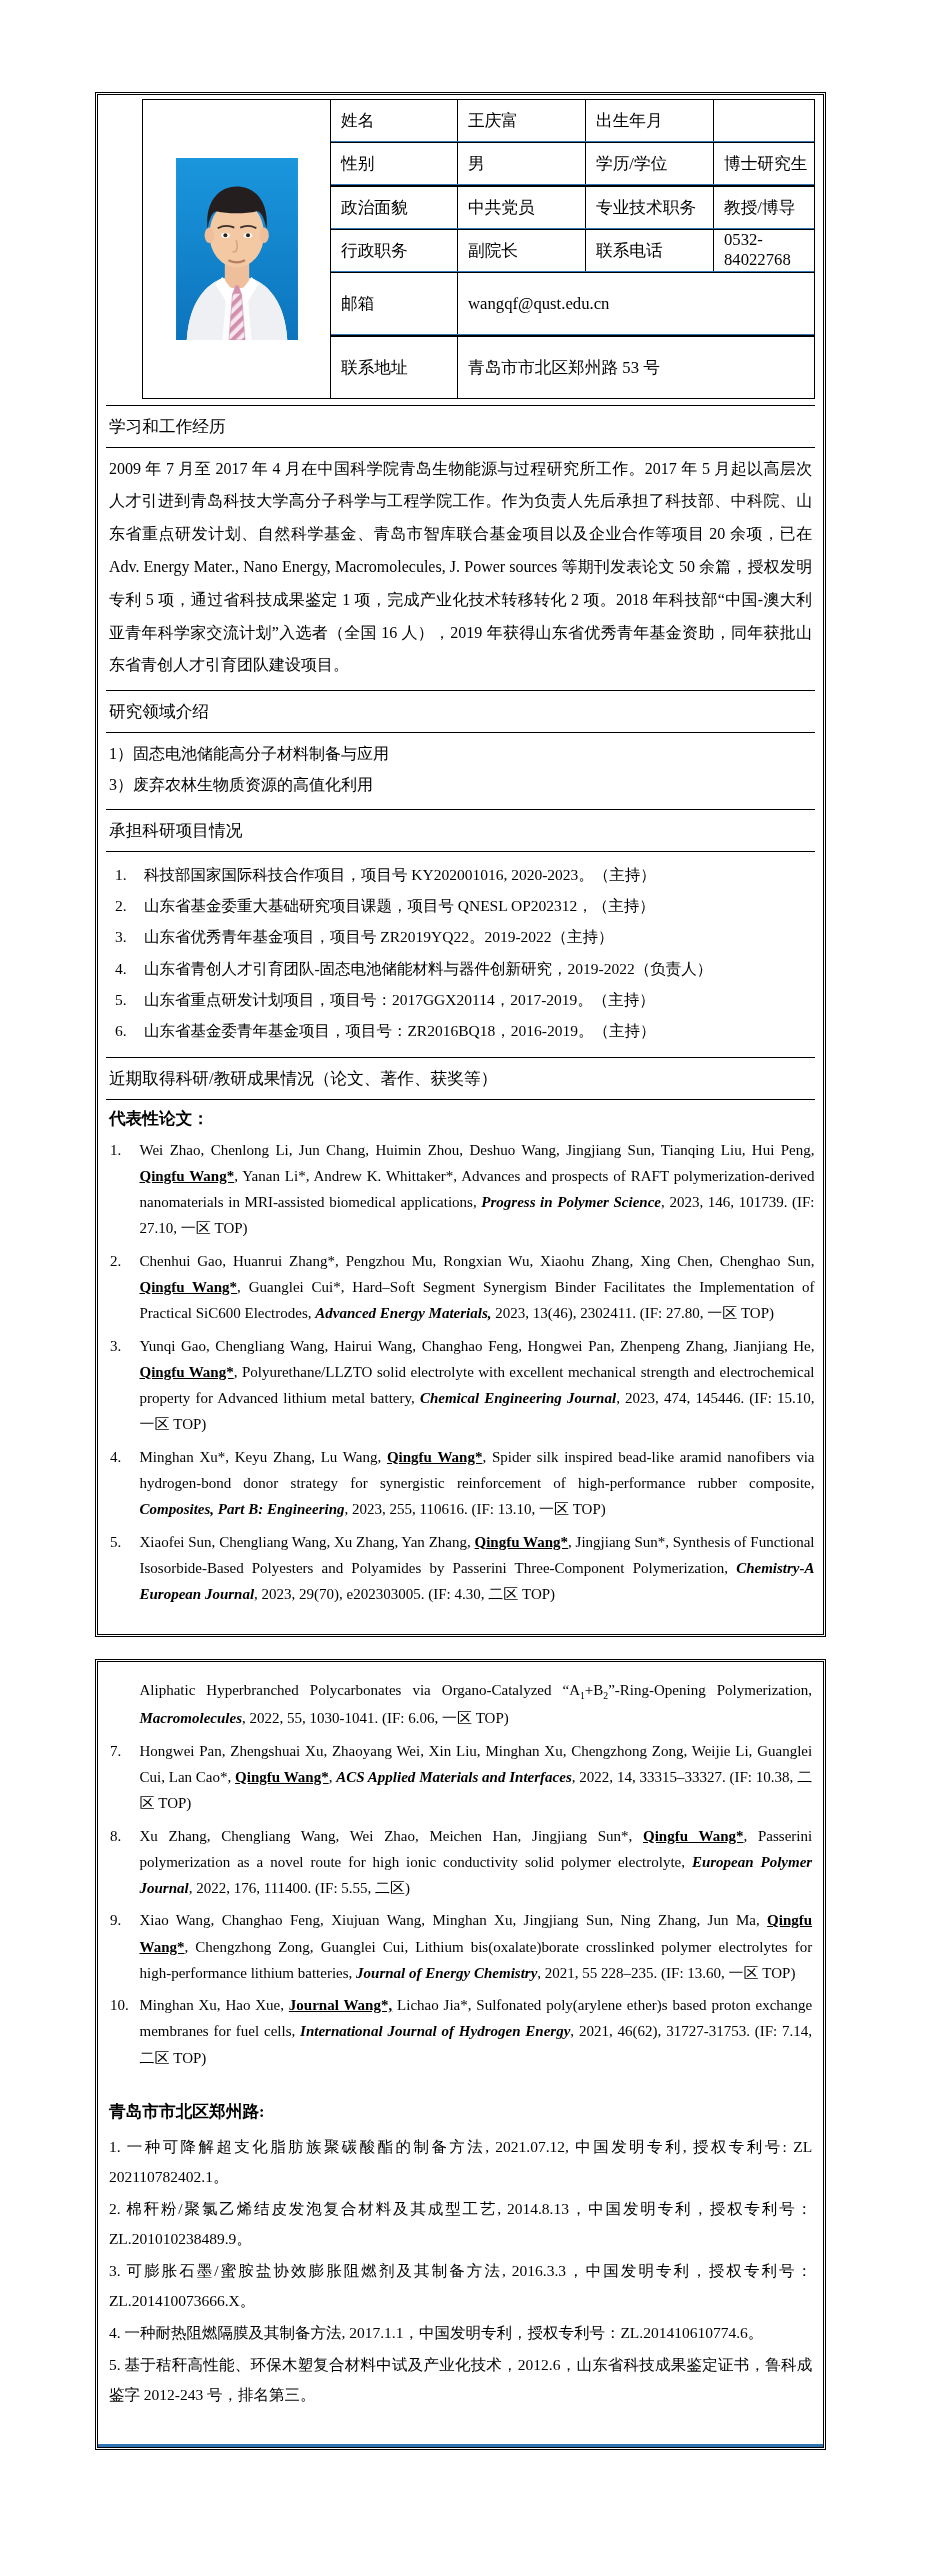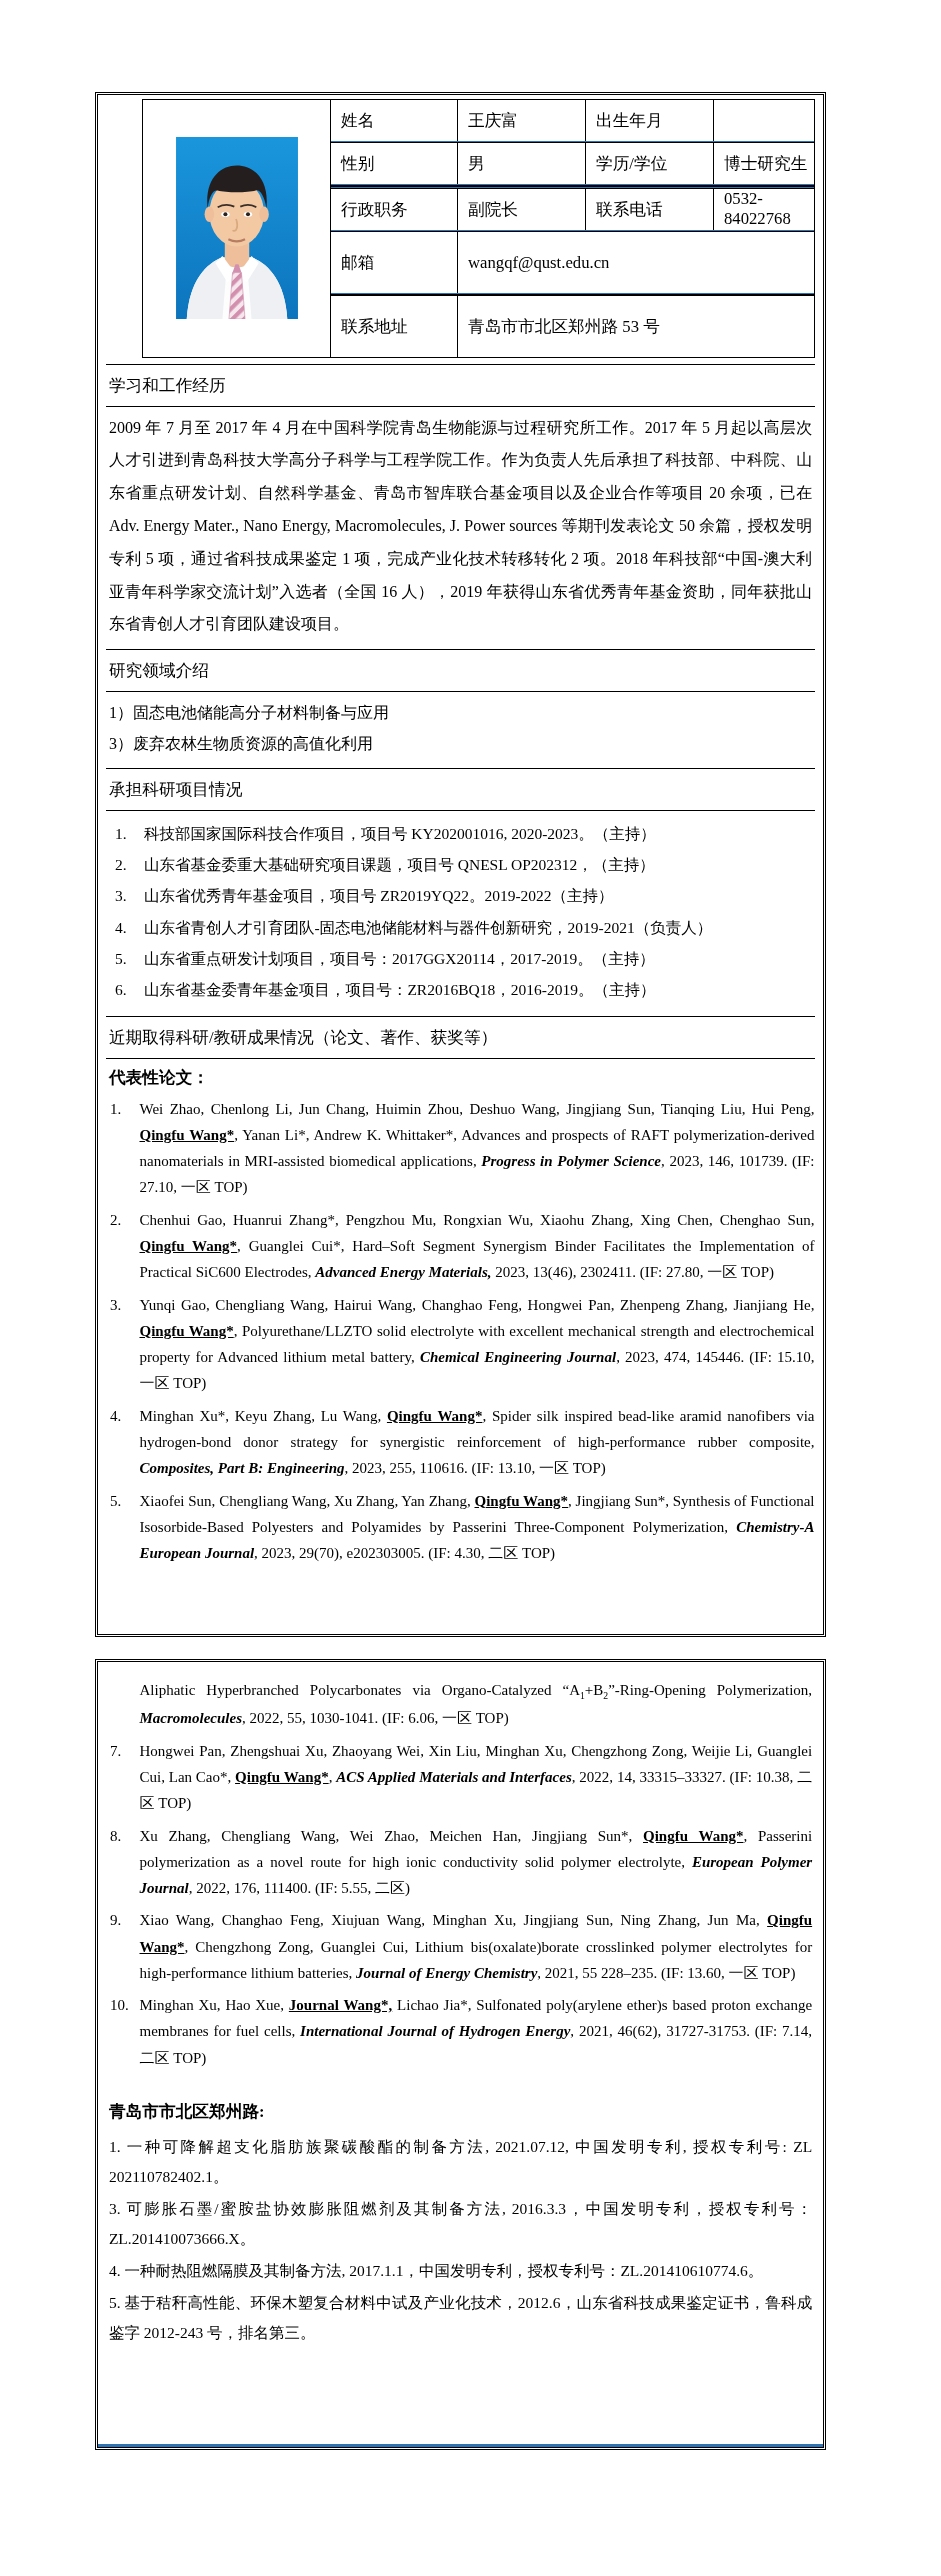--- a/index.html
+++ b/index.html
@@ -110,20 +110,26 @@
             <div class="c w-flex"></div>
           </div>
           <div class="hsep"></div>
           <div class="irow">
             <div class="c w-label">性别</div>
             <div class="c w-value">男</div>
             <div class="c w-value">学历/学位</div>
             <div class="c w-flex">博士研究生</div>
           </div>
           <div class="hsep"></div>
+          <div class="irow">
+            <div class="c w-label">政治面貌</div>
+            <div class="c w-value">中共党员</div>
+            <div class="c w-value">专业技术职务</div>
+            <div class="c w-flex">教授/博导</div>
+          </div>
           <div class="hsep"></div>
           <div class="irow">
             <div class="c w-label">行政职务</div>
             <div class="c w-value">副院长</div>
             <div class="c w-value">联系电话</div>
             <div class="c w-flex">0532-84022768</div>
           </div>
           <div class="hsep"></div>
           <div class="irow tall">
             <div class="c w-label">邮箱</div>
@@ -151,21 +157,21 @@
             </div>
         </div>
       </div>
 
       <div class="section">
         <div class="sec-head">承担科研项目情况</div>
         <div class="sec-body" id="projects-list">
             <div class="proj"><span class="num">1.</span><span>科技部国家国际科技合作项目，项目号 KY202001016, 2020-2023。（主持）</span></div>
             <div class="proj"><span class="num">2.</span><span>山东省基金委重大基础研究项目课题，项目号 QNESL OP202312，（主持）</span></div>
             <div class="proj"><span class="num">3.</span><span>山东省优秀青年基金项目，项目号 ZR2019YQ22。2019-2022（主持）</span></div>
-            <div class="proj"><span class="num">4.</span><span>山东省青创人才引育团队-固态电池储能材料与器件创新研究，2019-2021（负责人）</span></div>
+            <div class="proj"><span class="num">4.</span><span>山东省青创人才引育团队-固态电池储能材料与器件创新研究，2019-2022（负责人）</span></div>
             <div class="proj"><span class="num">5.</span><span>山东省重点研发计划项目，项目号：2017GGX20114，2017-2019。（主持）</span></div>
             <div class="proj"><span class="num">6.</span><span>山东省基金委青年基金项目，项目号：ZR2016BQ18，2016-2019。（主持）</span></div>
           </div>
       </div>
 
       <div class="section">
         <div class="sec-head">近期取得科研/教研成果情况（论文、著作、获奖等）</div>
         <div class="papers-head">代表性论文：</div>
         <div id="papers-1">
             <div class="paper"><span class="num">1.</span><span>Wei Zhao, Chenlong Li, Jun Chang, Huimin Zhou, Deshuo Wang, Jingjiang Sun, Tianqing Liu, Hui Peng, <b><u>Qingfu Wang*</u></b>, Yanan Li*, Andrew K. Whittaker*, Advances and prospects of RAFT polymerization-derived nanomaterials in MRI-assisted biomedical applications, <b><i>Progress in Polymer Science</i></b>, 2023, 146, 101739. (IF: 27.10, 一区 TOP)</span></div>
@@ -184,20 +190,21 @@
       <div id="papers-2" class="papers-cont">
           <div class="paper"><span>Aliphatic Hyperbranched Polycarbonates via Organo-Catalyzed “A<sub>1</sub>+B<sub>2</sub>”-Ring-Opening Polymerization, <b><i>Macromolecules</i></b>, 2022, 55, 1030-1041. (IF: 6.06, 一区 TOP)</span></div>
           <div class="paper"><span class="num">7.</span><span>Hongwei Pan, Zhengshuai Xu, Zhaoyang Wei, Xin Liu, Minghan Xu, Chengzhong Zong, Weijie Li, Guanglei Cui, Lan Cao*, <b><u>Qingfu Wang*</u></b>, <b><i>ACS Applied Materials and Interfaces</i></b>, 2022, 14, 33315–33327. (IF: 10.38, 二区 TOP)</span></div>
           <div class="paper"><span class="num">8.</span><span>Xu Zhang, Chengliang Wang, Wei Zhao, Meichen Han, Jingjiang Sun*, <b><u>Qingfu Wang*</u></b>, Passerini polymerization as a novel route for high ionic conductivity solid polymer electrolyte, <b><i>European Polymer Journal</i></b>, 2022, 176, 111400. (IF: 5.55, 二区)</span></div>
           <div class="paper"><span class="num">9.</span><span>Xiao Wang, Changhao Feng, Xiujuan Wang, Minghan Xu, Jingjiang Sun, Ning Zhang, Jun Ma, <b><u>Qingfu Wang*</u></b>, Chengzhong Zong, Guanglei Cui, Lithium bis(oxalate)borate crosslinked polymer electrolytes for high-performance lithium batteries, <b><i>Journal of Energy Chemistry</i></b>, 2021, 55 228–235. (IF: 13.60, 一区 TOP)</span></div>
           <div class="paper"><span class="num">10.</span><span>Minghan Xu, Hao Xue, <b><u>Journal Wang*,</u></b> Lichao Jia*, Sulfonated poly(arylene ether)s based proton exchange membranes for fuel cells, <b><i>International Journal of Hydrogen Energy</i></b>, 2021, 46(62), 31727-31753. (IF: 7.14, 二区 TOP)</span></div>
         </div>
       <div class="patents-head">青岛市市北区郑州路:</div>
       <div id="patents">
           <div class="pat">1. 一种可降解超支化脂肪族聚碳酸酯的制备方法, 2021.07.12, 中国发明专利, 授权专利号: ZL 202110782402.1。</div>
+          <div class="pat">2. 棉秆粉/聚氯乙烯结皮发泡复合材料及其成型工艺, 2014.8.13，中国发明专利，授权专利号：ZL.201010238489.9。</div>
           <div class="pat">3. 可膨胀石墨/蜜胺盐协效膨胀阻燃剂及其制备方法, 2016.3.3，中国发明专利，授权专利号：ZL.201410073666.X。</div>
           <div class="pat">4. 一种耐热阻燃隔膜及其制备方法, 2017.1.1，中国发明专利，授权专利号：ZL.201410610774.6。</div>
           <div class="pat">5. 基于秸秆高性能、环保木塑复合材料中试及产业化技术，2012.6，山东省科技成果鉴定证书，鲁科成鉴字 2012-243 号，排名第三。</div>
         </div>
       <div class="spacer"></div>
       <div class="blue-rule"></div>
     </div>
   </div>
 
 </div>

